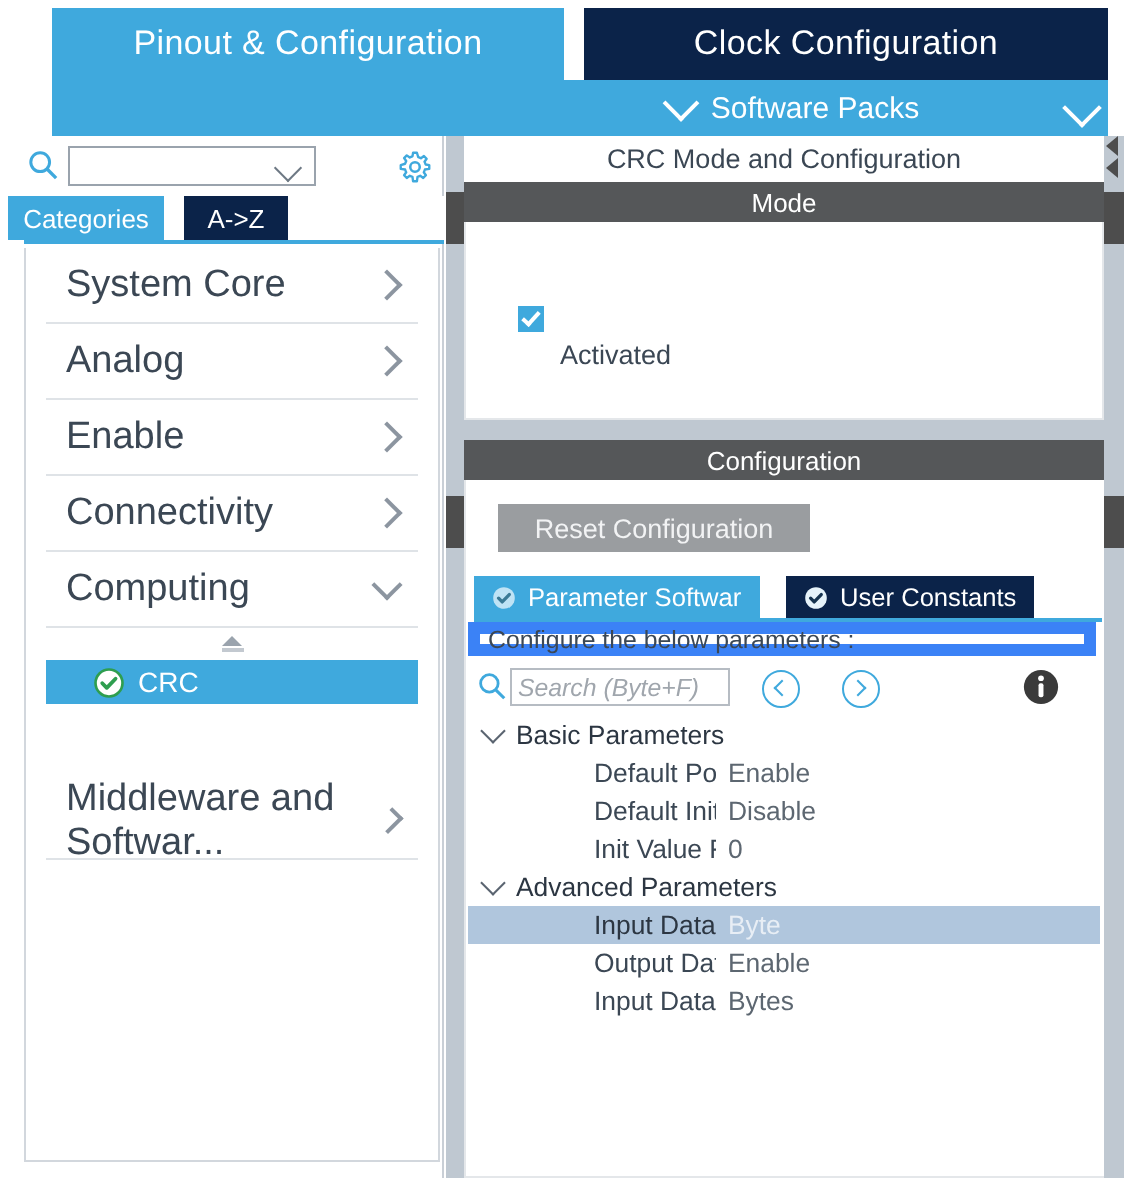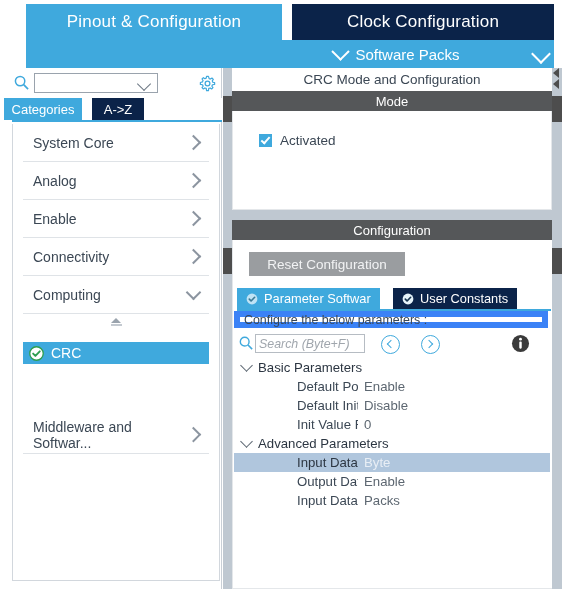--- a/index.html
+++ b/index.html
@@ -174,21 +174,21 @@
     position: relative;
     height: 38px;
     margin: 0 10px;
     display: flex;
     align-items: center;
     justify-content: space-between;
     border-bottom: 1px solid #dfe3e7;
     box-sizing: border-box;
   }
   .cat-row-label {
-    font-size: 14px;
+    font-size: 19px;
     color: #3b4754;
     padding-left: 10px;
   }
   .chev-right {
     width: 9px; height: 9px;
     border-right: 2px solid #8c95a0;
     border-top: 2px solid #8c95a0;
     transform: rotate(45deg);
     margin-right: 10px;
   }
@@ -213,27 +213,27 @@
     border-right: 5px solid transparent;
     border-bottom: 5px solid #9aa3ad;
   }
   .scroll-ind-bar {
     width: 11px; height: 2px;
     background: #c3c9d0;
     margin-top: 1px;
   }
 
   .crc-item {
-    margin: 12px 10px;
+    margin: 0 10px;
     height: 22px;
     background: #3fa9dd;
     display: flex;
     align-items: center;
     gap: 7px;
-    padding-left: 6px;
+    padding-left: 24px;
     box-sizing: border-box;
   }
   .crc-label {
     font-size: 14px;
     color: #ffffff;
   }
   .check-circle-green {
     width: 15px; height: 15px;
     flex: 0 0 15px;
   }
@@ -319,20 +319,21 @@
     position: absolute;
     left: 4px; top: 1px;
     width: 3px; height: 7px;
     border-right: 2px solid #ffffff;
     border-bottom: 2px solid #ffffff;
     transform: rotate(42deg);
   }
   .mode-check-label {
     font-size: 13.5px;
     color: #3b4754;
+    margin-top: 37px;
   }
 
   .panel-gap {
     position: absolute;
     left: 0; top: 142px;
     width: 320px; height: 10px;
     background: #bfc8d1;
   }
 
   .config-header {
@@ -734,21 +735,21 @@
         <div class="tree-row selected">
           <span class="pname">Input Data Inv...</span>
           <span class="pval">Byte</span>
         </div>
         <div class="tree-row">
           <span class="pname">Output Data I...</span>
           <span class="pval">Enable</span>
         </div>
         <div class="tree-row">
           <span class="pname">Input Data Fo...</span>
-          <span class="pval">Packs</span>
+          <span class="pval">Bytes</span>
         </div>
 
       </div>
     </div>
   </div>
 
   <div class="right-strip">
     <div class="strip-grip s1"></div>
     <div class="strip-grip s2"></div>
   </div>

